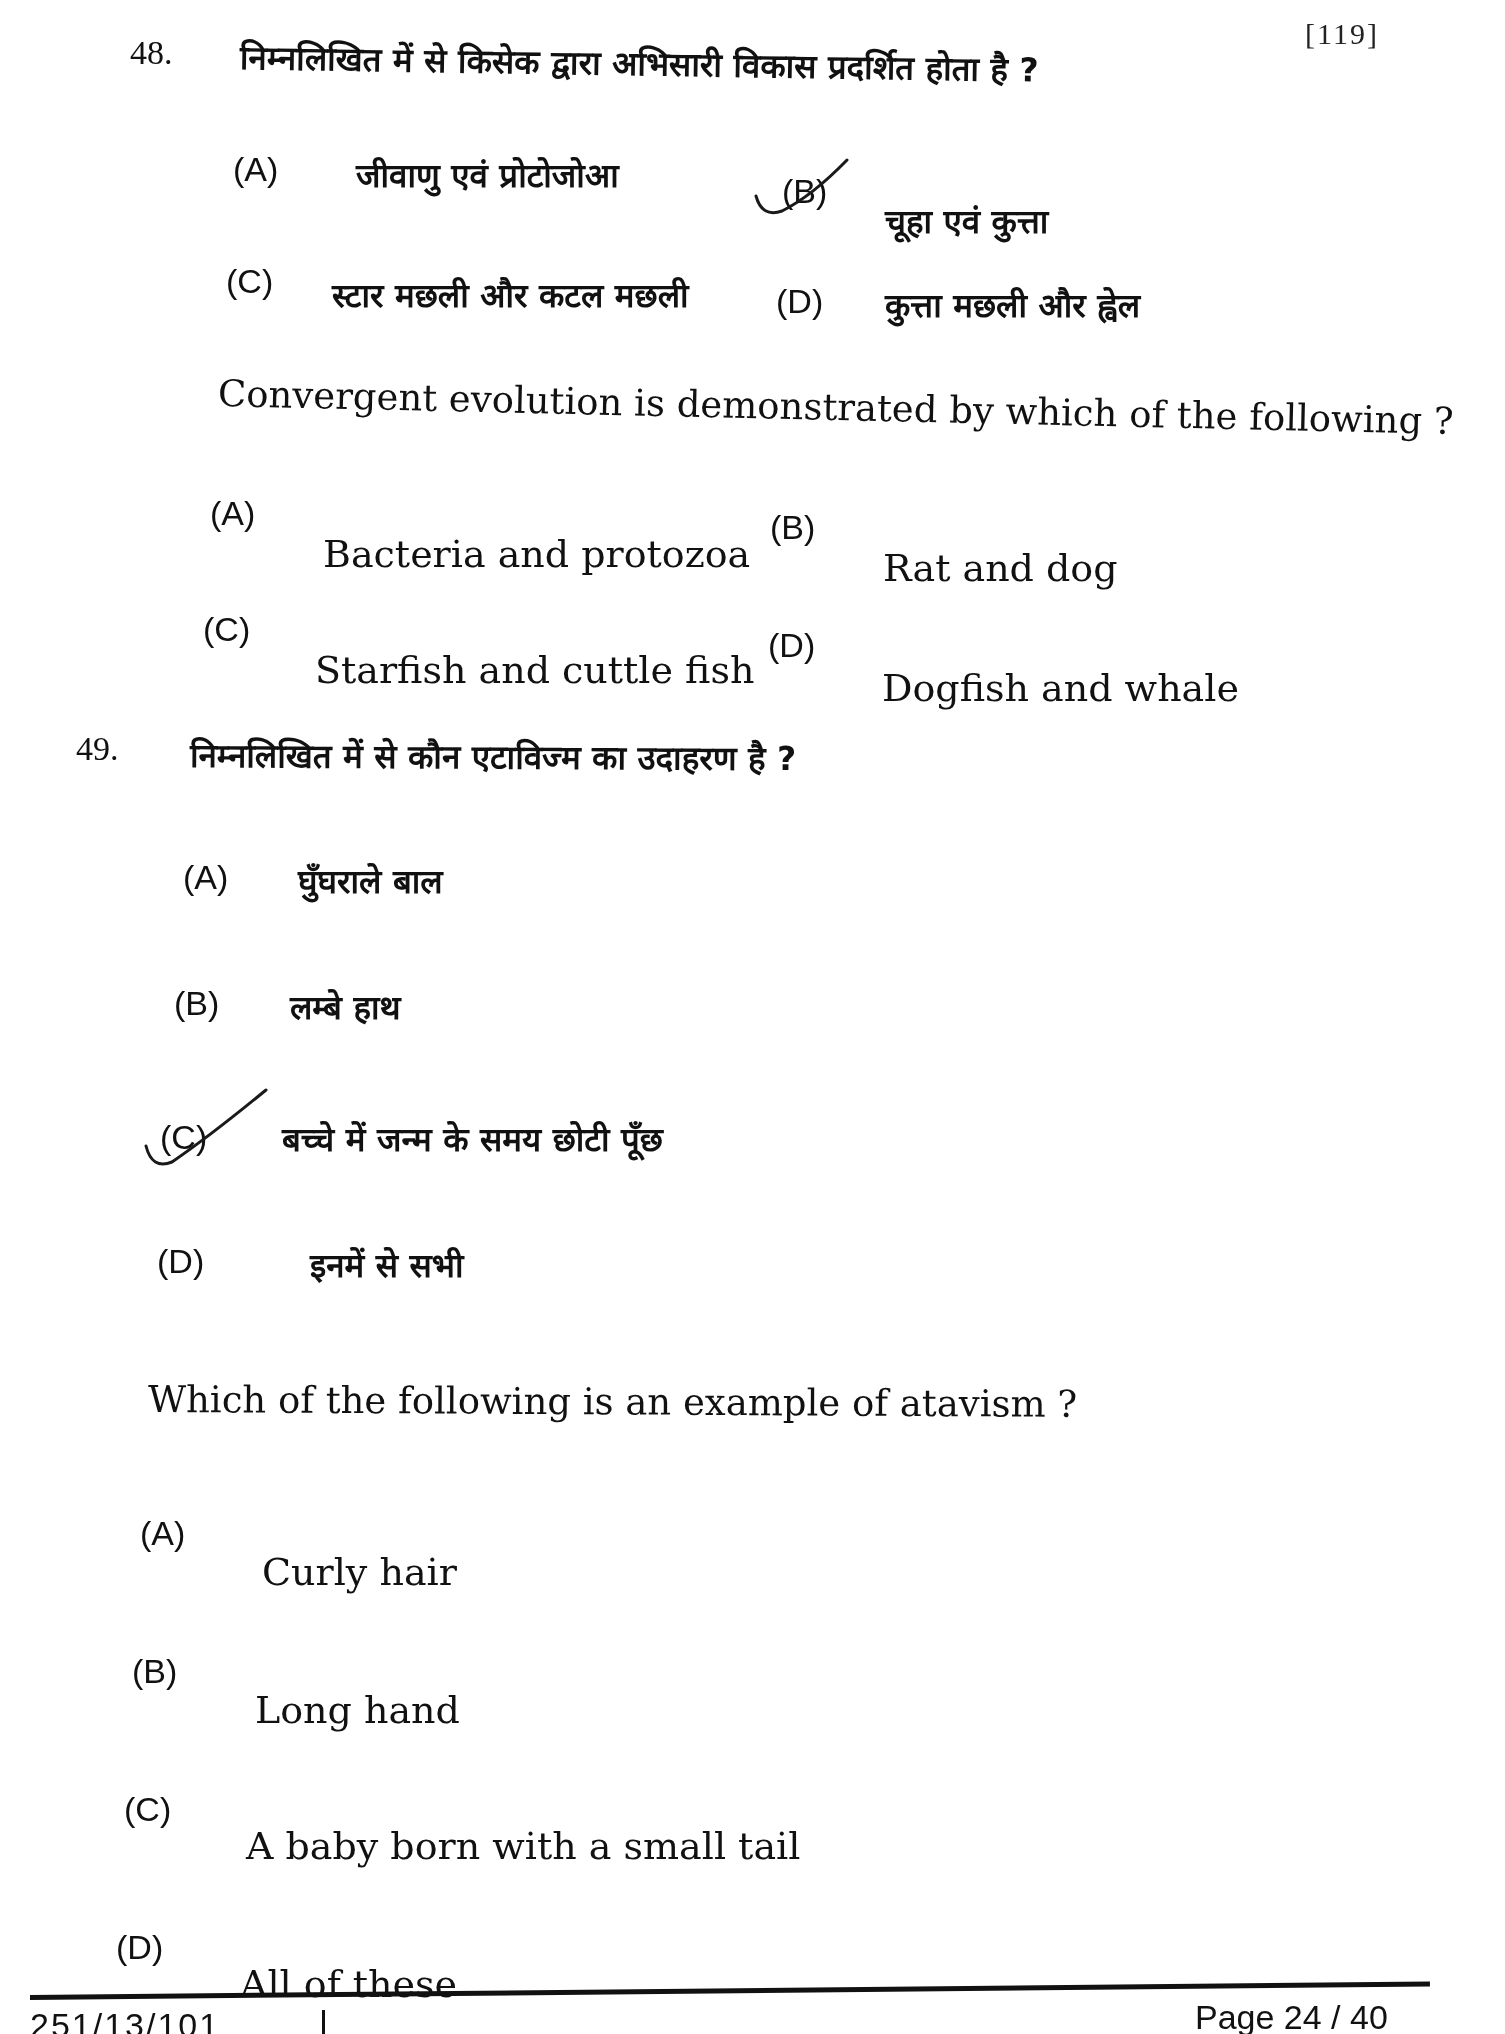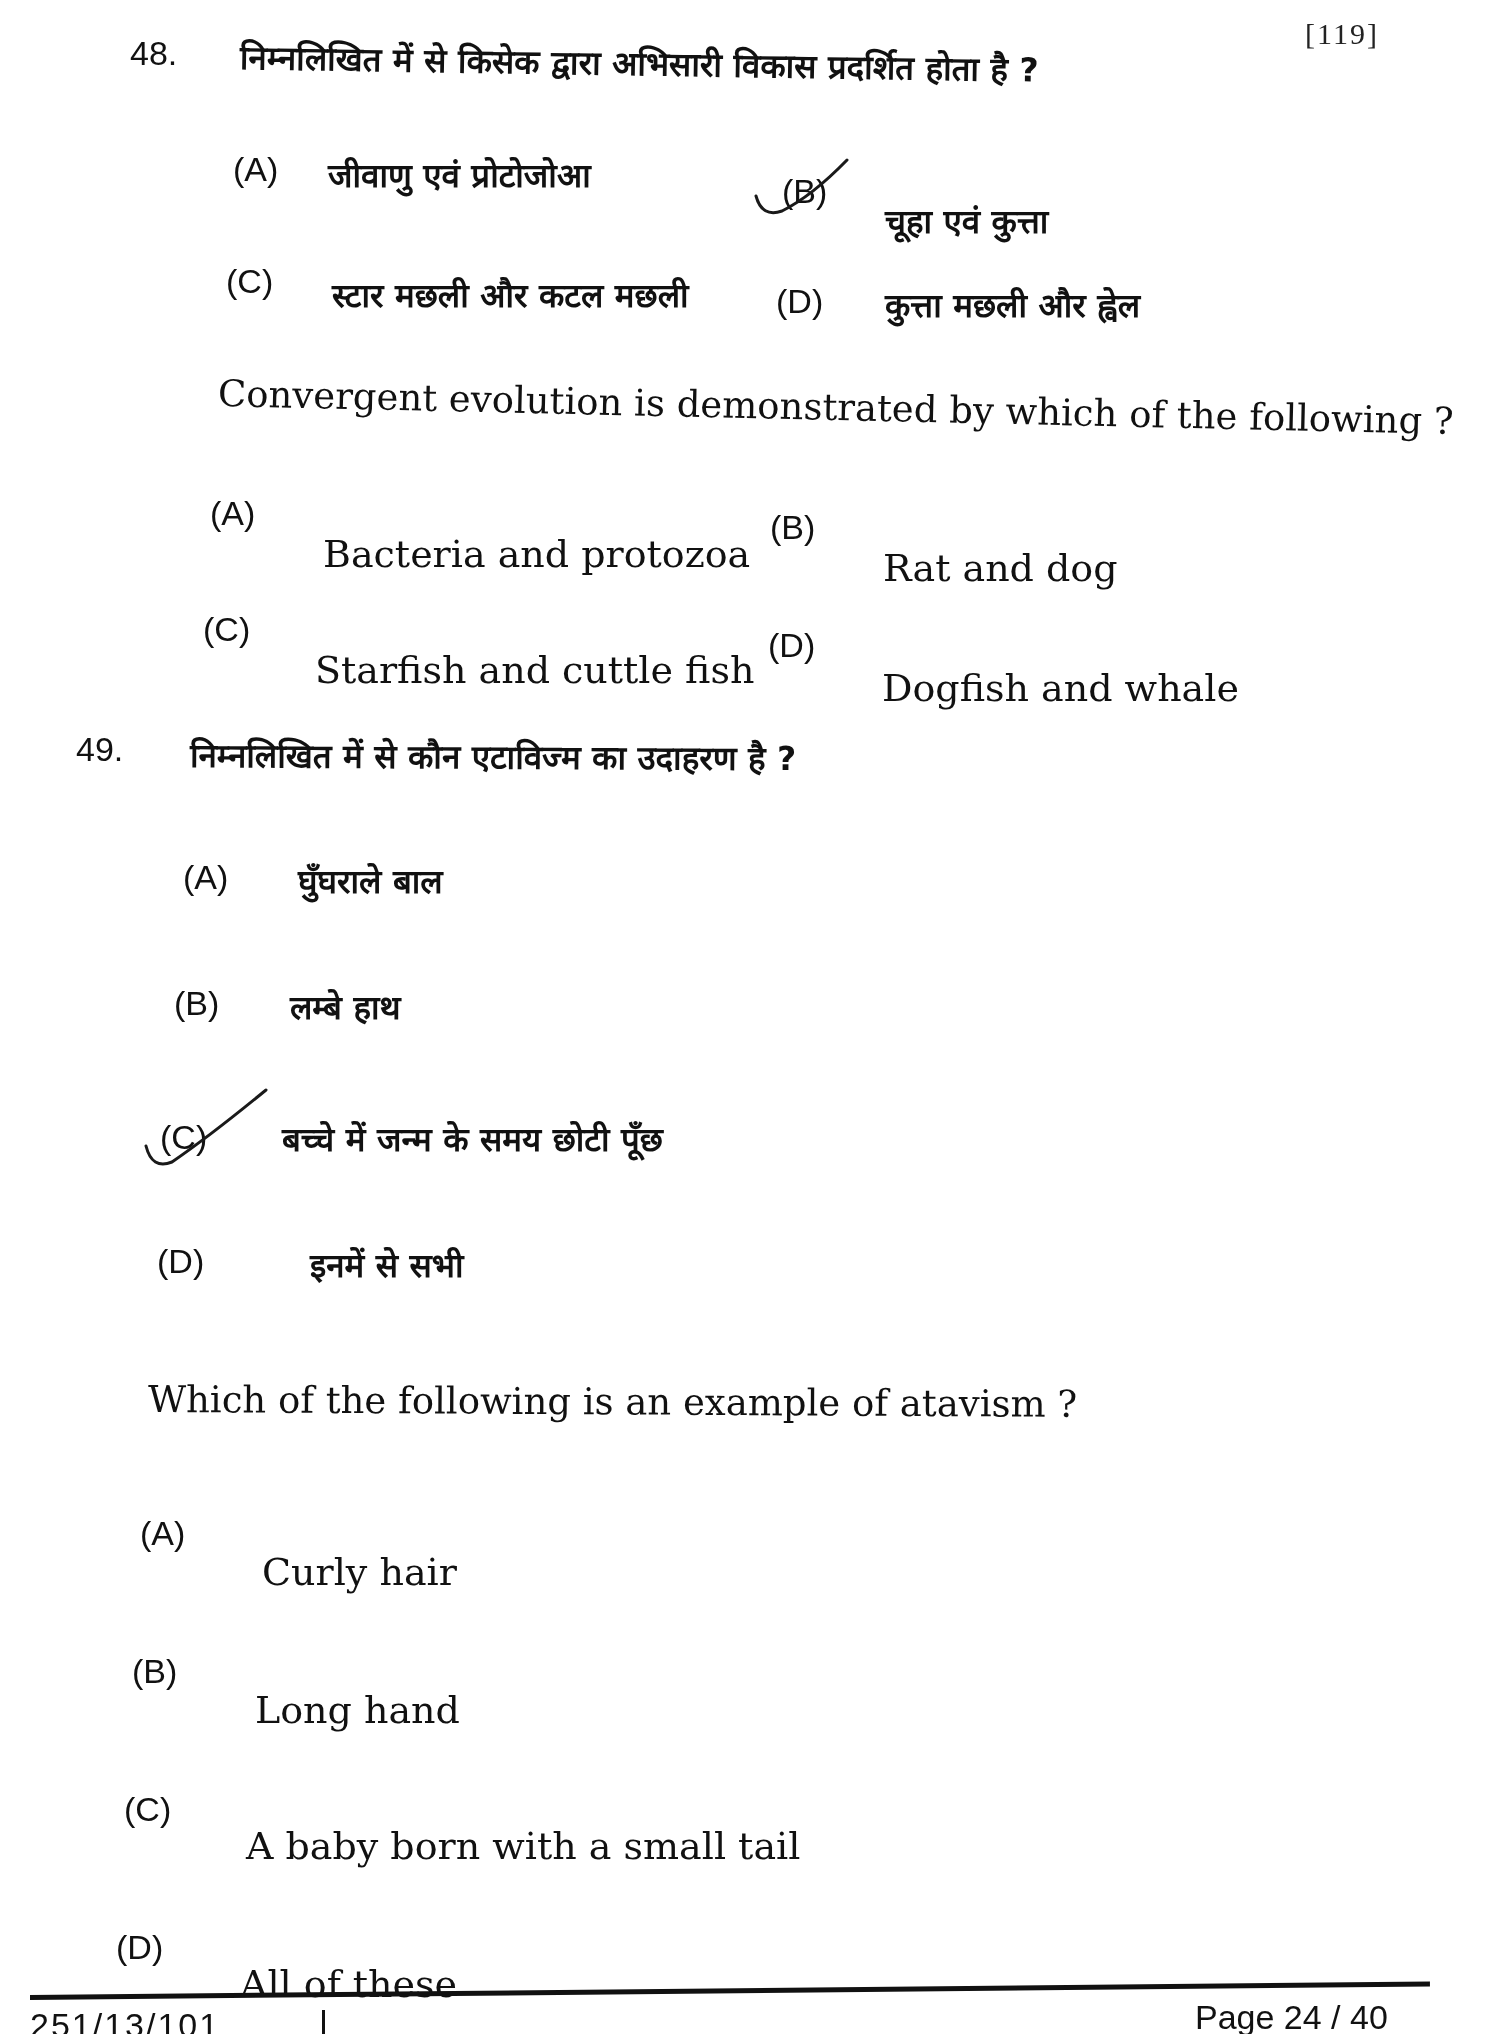--- a/index.html
+++ b/index.html
@@ -12,21 +12,21 @@
       height: 2034px;
       position: relative;
       overflow: hidden;
       color: #111111;
       font-family: "DejaVu Serif", "Liberation Serif", serif;
     }
     .abs { position: absolute; white-space: nowrap; }
     .hindi { font-family: "DejaVu Sans", "Liberation Sans", sans-serif; font-weight: bold; }
     .eng { font-family: "DejaVu Serif", "Liberation Serif", serif; }
     .label-sans { font-family: "Liberation Sans", "DejaVu Sans", sans-serif; }
-    .qnum { font-family: Liberation Sans, sans-serif; font-size: 34px; }
+    .qnum { font-family: Liberation Serif, serif; font-size: 34px; }
     .qtext-hi { font-size: 33px; }
     .opt-label { font-size: 34px; }
     .opt-hi { font-size: 33px; }
     .eng-q { font-size: 37px; }
     .eng-opt { font-size: 38px; margin-top: 36px; }
 
     .page-mark {
       font-family: "Liberation Serif", serif;
       font-size: 30px;
       color: #222;
@@ -75,21 +75,21 @@
 </head>
 <body>
 
 <div class="abs page-mark" style="left:1305px; top:2px;">[119]</div>
 
 <section>
   <div class="abs qnum" style="left:130px; top:34px;">48.</div>
   <div class="abs hindi qtext-hi" style="left:240px; top:34px; transform:rotate(0.9deg); transform-origin:left center;">निम्नलिखित में से किसेक द्वारा अभिसारी विकास प्रदर्शित होता है ?</div>
 
   <div class="abs label-sans opt-label" style="left:233px; top:150px;">(A)</div>
-  <div class="abs hindi opt-hi" style="left:328px; top:152px;">जीवाणु एवं प्रोटोजोआ</div>
+  <div class="abs hindi opt-hi" style="left:356px; top:152px;">जीवाणु एवं प्रोटोजोआ</div>
 
   <div class="abs label-sans opt-label" style="left:782px; top:172px;">(B)</div>
   <svg class="tick" style="left:752px; top:156px;" viewBox="0 0 120 70">
     <path d="M4 40 Q 10 62 30 55 Q 60 40 95 4" stroke="#1a1a1a" stroke-width="3" fill="none" stroke-linecap="round"></path>
   </svg>
   <div class="abs hindi opt-hi" style="left:885px; top:170px;margin-top:28px;">चूहा एवं कुत्ता</div>
 
   <div class="abs label-sans opt-label" style="left:226px; top:262px;">(C)</div>
   <div class="abs hindi opt-hi" style="left:332px; top:272px;">स्टार मछली और कटल मछली</div>
   <div class="abs label-sans opt-label" style="left:776px; top:282px;">(D)</div>

